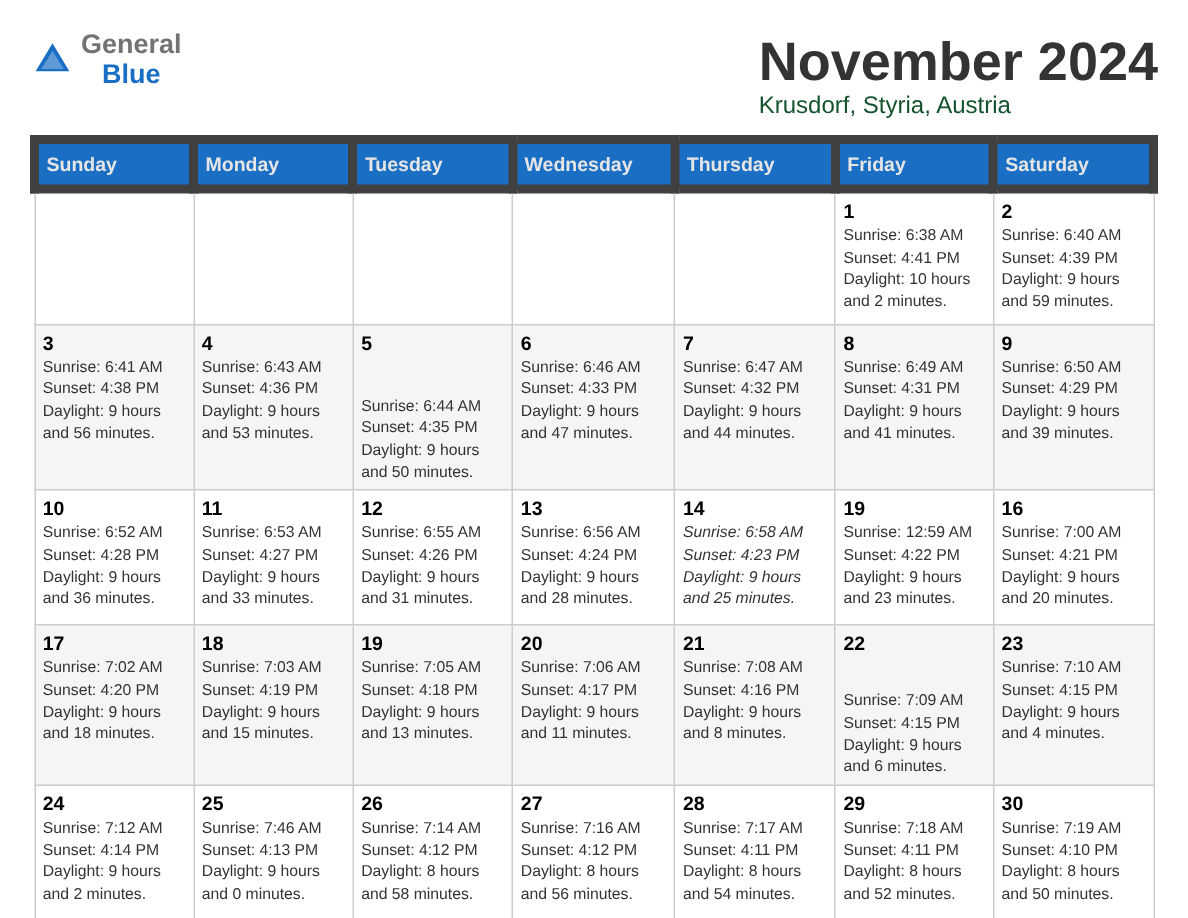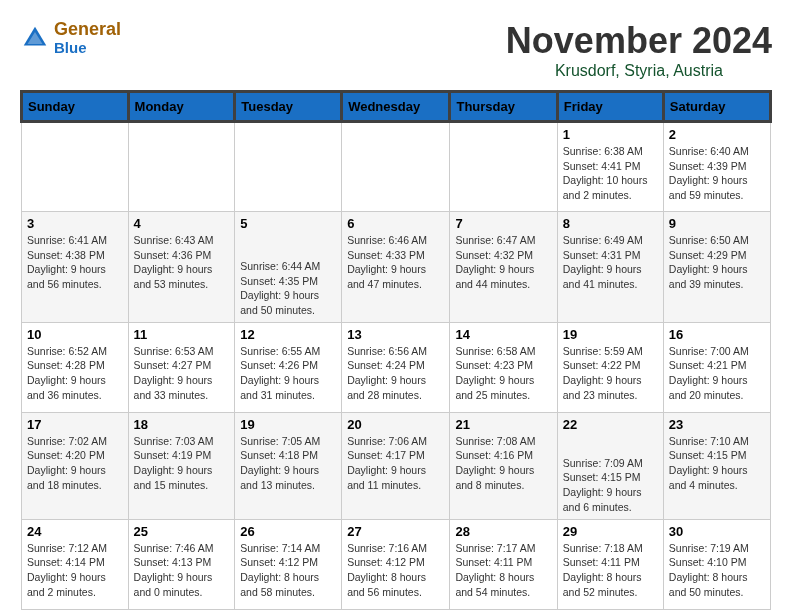--- a/index.html
+++ b/index.html
@@ -21,57 +21,58 @@
       align-items: center;
     }
     .logo-text {
       display: flex;
       flex-direction: column;
       line-height: 1.1;
     }
     .logo-general {
       font-size: 18px;
       font-weight: bold;
-      color: #a16207;
+      color: #737373;
     }
     .logo-blue {
-      font-size: 15px;
+      font-size: 18px;
       font-weight: bold;
       color: #1a6fc4;
+      text-align: center;
     }
     .logo-icon {
       width: 30px;
       height: 30px;
       margin-right: 4px;
     }
     .title-block {
-      text-align: center;
+      text-align: left;
     }
     .month-title {
       font-size: 36px;
       font-weight: bold;
       color: #333;
     }
     .subtitle {
       font-size: 16px;
       color: #14532d;
     }
     table {
       width: 100%;
       border-collapse: collapse;
       font-size: 11px;
     }
     thead th {
       background-color: #1a6fc4;
-      color: #000000;
+      color: #e5e5e5;
       text-align: left;
       padding: 6px 5px;
       font-size: 13px;
       font-weight: bold;
-      border: 3px solid #404040;
+      border: 6px solid #404040;
     }
     tbody td {
       border: 1px solid #ccc;
       vertical-align: top;
       padding: 4px 5px;
       height: 90px;
       width: 110px;
       background: #fff;
     }
     tbody tr:nth-child(even) td {
@@ -207,27 +208,27 @@
 Daylight: 9 hours and 31 minutes.</div>
         </td>
         <td>
           <div class="day-num">13</div>
           <div class="day-info" style="white-space: pre-line;">Sunrise: 6:56 AM
 Sunset: 4:24 PM
 Daylight: 9 hours and 28 minutes.</div>
         </td>
         <td>
           <div class="day-num">14</div>
-          <div class="day-info" style="white-space: pre-line;">Sunrise: 6:58 AM
+          <div class="day-info" style="white-space: pre-line; font-style: italic;">Sunrise: 6:58 AM
 Sunset: 4:23 PM
 Daylight: 9 hours and 25 minutes.</div>
         </td>
         <td>
           <div class="day-num">19</div>
-          <div class="day-info" style="white-space: pre-line;">Sunrise: 5:59 AM
+          <div class="day-info" style="white-space: pre-line;">Sunrise: 12:59 AM
 Sunset: 4:22 PM
 Daylight: 9 hours and 23 minutes.</div>
         </td>
         <td>
           <div class="day-num">16</div>
           <div class="day-info" style="white-space: pre-line;">Sunrise: 7:00 AM
 Sunset: 4:21 PM
 Daylight: 9 hours and 20 minutes.</div>
         </td>
       </tr>

